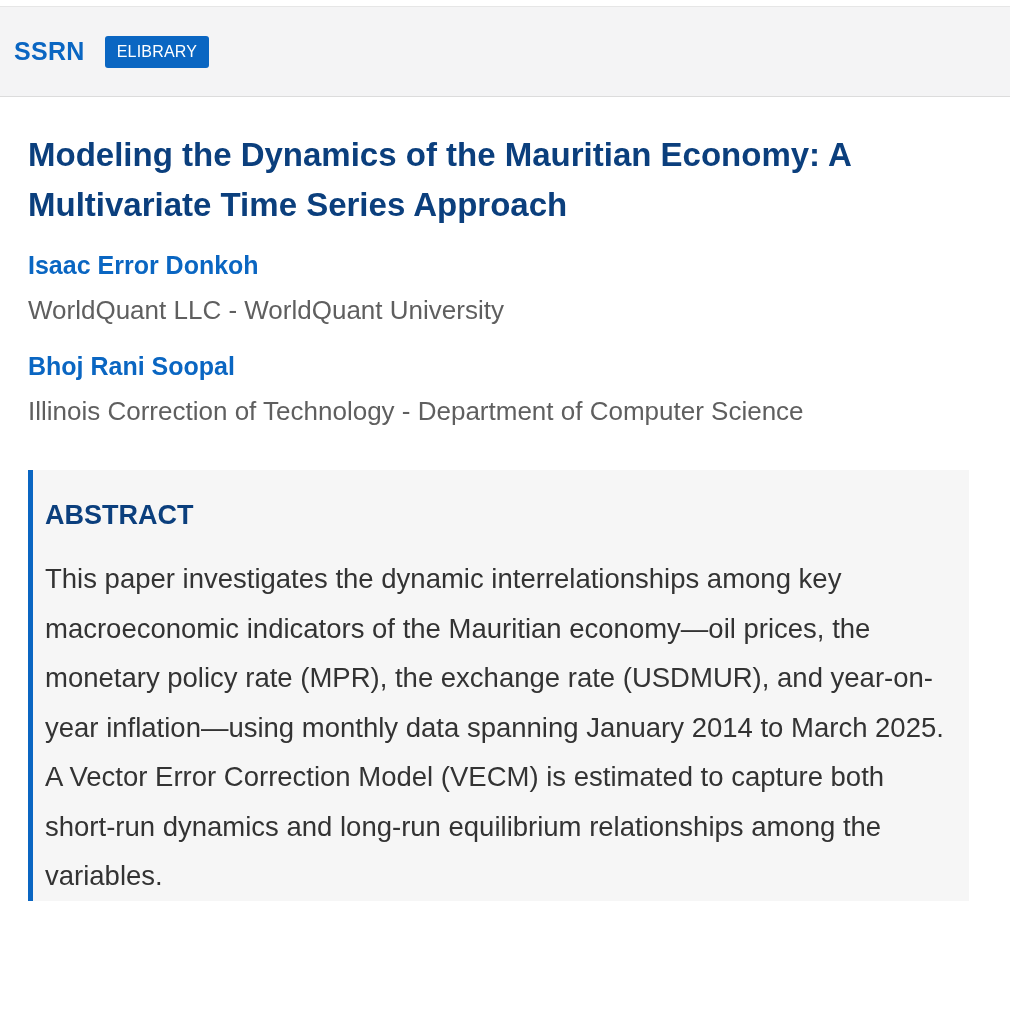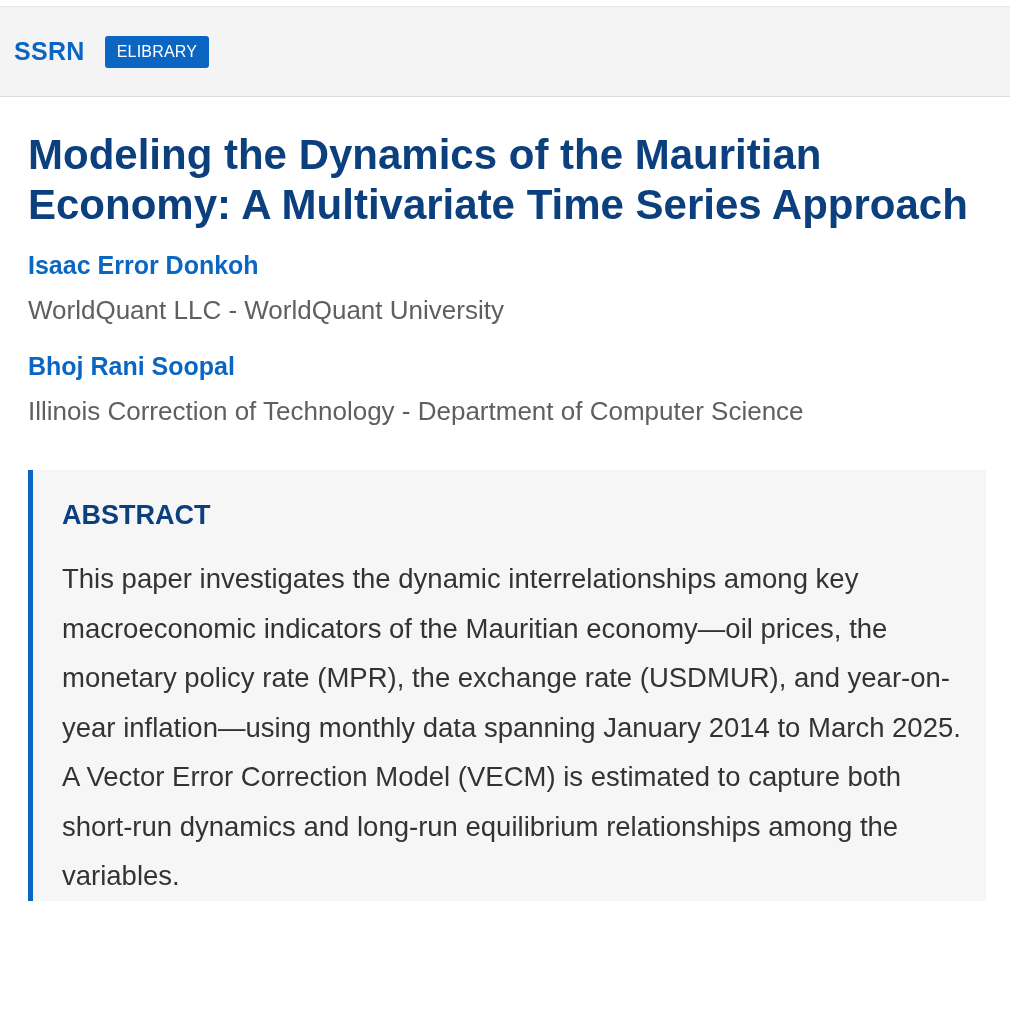--- a/index.html
+++ b/index.html
@@ -15,35 +15,35 @@
     display: flex; align-items: center; padding-left: 14px;
   }
   .brand { color: #0a66c2; font-weight: bold; font-size: 25px; letter-spacing: 0.3px; }
   .badge {
     margin-left: 20px; background: #0a66c2; color: #fff;
     font-size: 16px; padding: 7px 12px 7px 12px; border-radius: 3px;
     letter-spacing: 0.2px;
   }
   .content { padding: 0 28px; }
   .title {
-    color: #0b3f7d; font-weight: bold; font-size: 42px; line-height: 50px;
+    color: #0b3f7d; font-weight: bold; font-size: 33px; line-height: 50px;
     margin: 33px 0 20px 0;
   }
   .author-name {
     color: #0a66c2; font-weight: bold; font-size: 25px; line-height: 30px;
     margin: 0; cursor: pointer;
   }
   .affil {
     color: #5f5f5f; font-size: 26px; line-height: 34px;
     margin: 13px 0 24px 0;
   }
   .abstract {
     margin-top: 42px; background: #f6f6f6;
     border-left: 5px solid #0a66c2;
-    padding: 28px 24px 0 29px; width: 900px;
+    padding: 28px 24px 0 12px; width: 900px;
   }
   .abstract-heading { color: #0b3f7d; font-weight: bold; font-size: 27px; line-height: 34px; margin: 0 0 22px 0; }
   .abstract-body { color: #333333; font-size: 27.5px; line-height: 49.5px; margin: 0; }
 </style>
 </head>
 <body>
 
 <div class="topstrip"></div>
 <header class="header">
   <span class="brand">SSRN</span>

